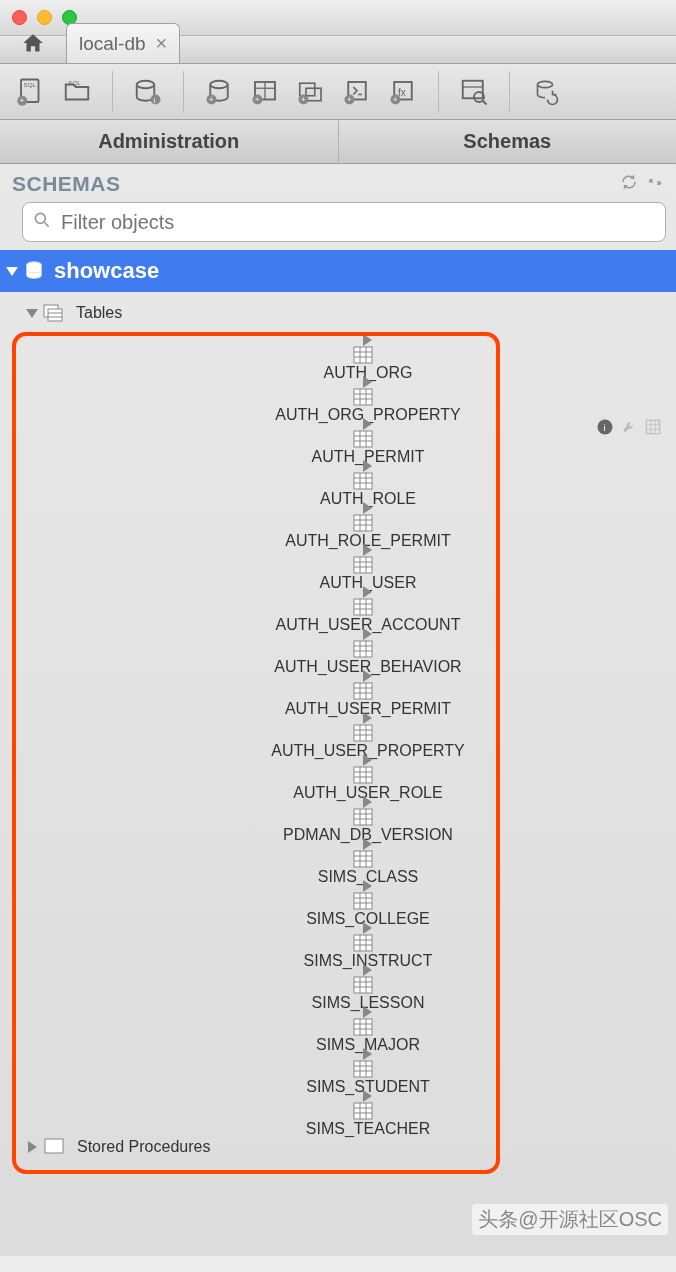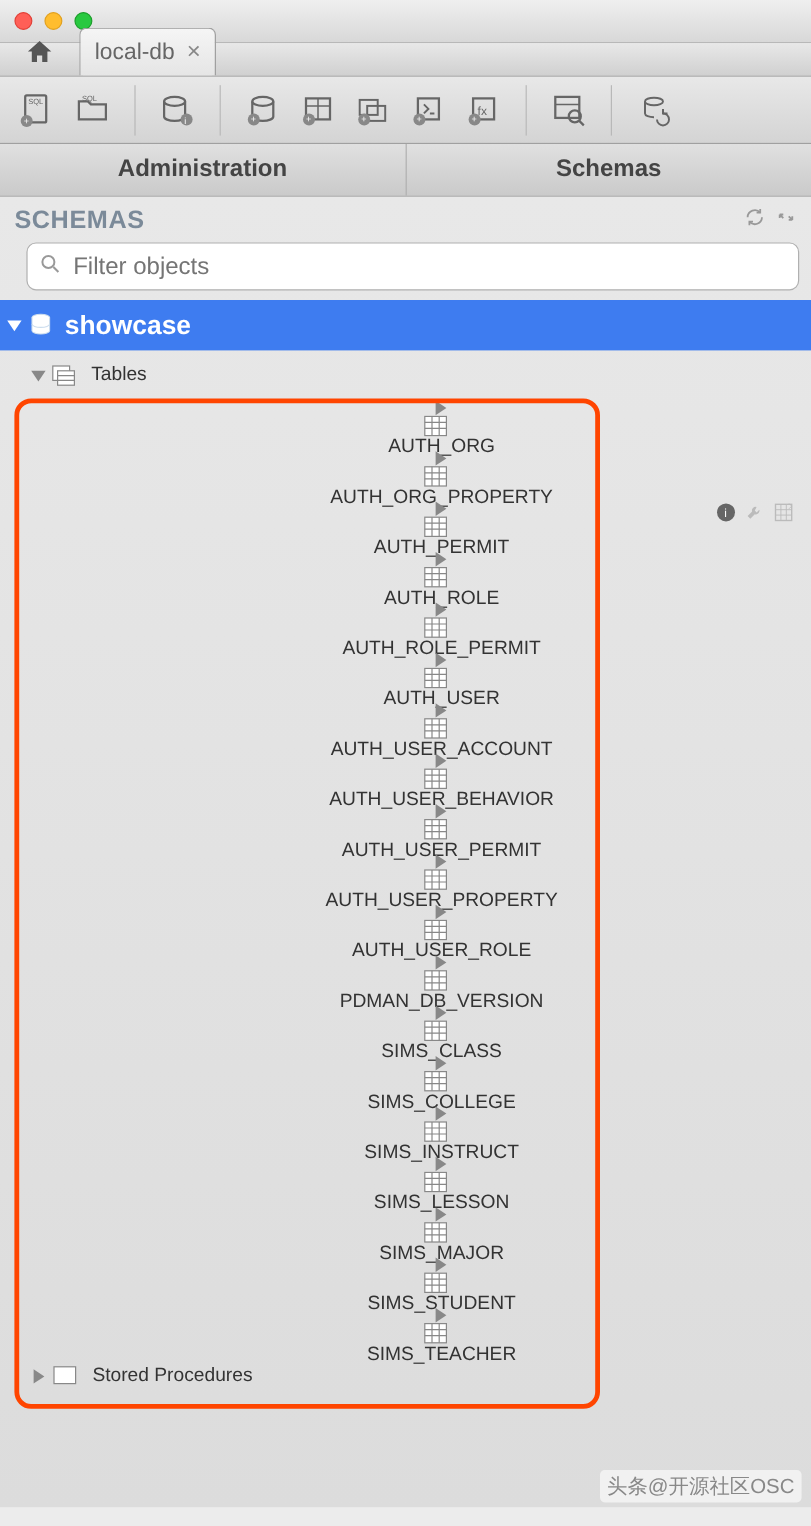--- a/index.html
+++ b/index.html
@@ -181,22 +181,22 @@
     .row-icons {
       position: absolute;
       right: 14px;
       display: flex;
       gap: 6px;
       color: #aaa;
     }
     .row-icons .info { color: #666; }
     .watermark {
       position: absolute;
-      bottom: 4px; right: 8px;
-      font-size: 17px;
+      bottom: 21px; right: 8px;
+      font-size: 20px;
       color: #888;
       background: rgba(255,255,255,0.6);
       padding: 2px 6px;
       border-radius: 4px;
     }
   </style>
 </head>
 <body>
 
 <div class="titlebar">

